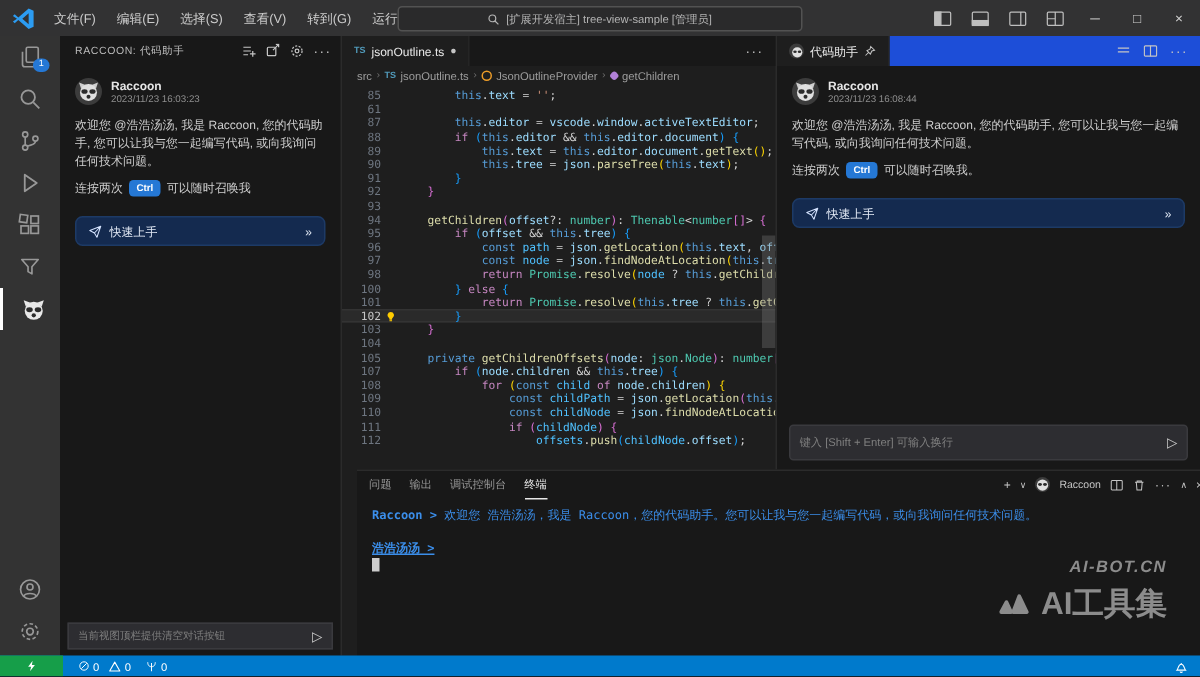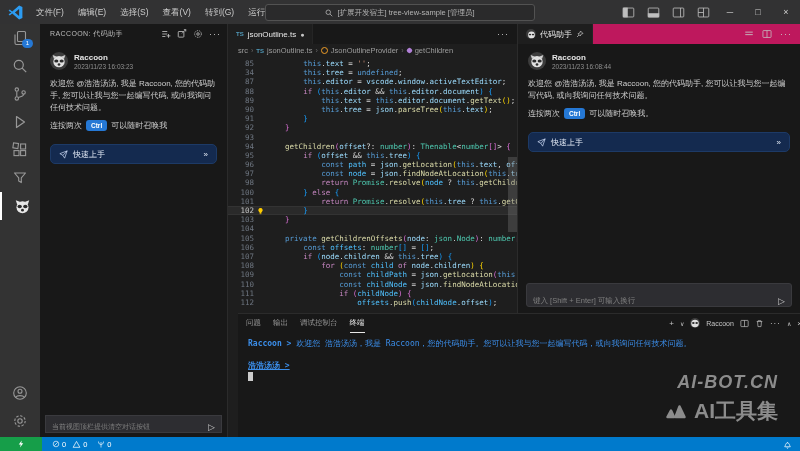--- a/index.html
+++ b/index.html
@@ -36,21 +36,21 @@
   .msg-author{font-size:8px;font-weight:bold;color:#e6e6e6;}
   .msg-time{font-size:6.5px;color:#8f8f8f;margin-top:1px;}
   .msg-text{font-size:8px;line-height:12px;color:#cfcfcf;margin-top:8px;}
   .msg-hint{font-size:8px;color:#cfcfcf;margin-top:6px;display:flex;gap:4px;}
   .key{background:#2578d5;color:#fff;font-size:6.5px;font-weight:bold;border-radius:3px;padding:1.5px 5px;}
   .quickstart{margin-top:13px;height:18px;background:#142a4f;border:1px solid #1d3a66;border-radius:5px;
       display:flex;align-items:center;padding:0 8px;gap:5px;cursor:pointer;}
   .quickstart span{font-size:8px;color:#e2e9f5;}
   .qs-chev{margin-left:auto;color:#b9c6dd;}
   .chat-input{position:absolute;left:5px;right:5px;bottom:4px;height:16px;background:#2d2d31;border:1px solid #3a3a3e;
-      display:flex;align-items:flex-end;padding:0 6px;gap:15px;}
+      display:flex;align-items:center;padding:0 6px;gap:15px;}
   .chat-input .ph{flex:1;font-size:7px;color:#7f7f7f;white-space:nowrap;overflow:hidden;}
   .send{color:#c8c8c8;font-size:9px;flex:none;}
   
   #editor{position:absolute;left:228px;top:24px;width:290px;height:289px;background:#1e1e1e;border-right:1px solid #2b2b2b;box-sizing:border-box;}
   .tabbar{height:20px;background:#181818;display:flex;align-items:center;}
   .tab{height:20px;background:#1e1e1e;border-right:1px solid #252525;display:flex;align-items:center;gap:4px;padding:0 8px;}
   .ts-badge{font-size:6px;font-weight:bold;color:#519aba;}
   .tab-name{font-size:8px;color:#e8e8e8;}
   .dirty{font-size:7px;color:#c5c5c5;}
   .tab-more{margin-left:auto;padding-right:8px;color:#c5c5c5;font-size:9px;letter-spacing:1px;}
@@ -65,40 +65,40 @@
   .gutter{width:26px;flex:none;text-align:right;color:#6e7681;}
   .deco{width:13px;flex:none;display:flex;align-items:center;justify-content:center;}
   .ctext{flex:1;white-space:pre;overflow:hidden;color:#d4d4d4;}
   .code-line.cur{background:rgba(120,120,120,.13);box-shadow:inset 0 1px 0 #333,inset 0 -1px 0 #333;}
   .code-line.cur .gutter{color:#c6c6c6;}
   .tk-k{color:#569cd6}.tk-c{color:#c586c0}.tk-v{color:#9cdcfe}.tk-cv{color:#4fc1ff}.tk-f{color:#dcdcaa}
   .tk-t{color:#4ec9b0}.tk-s{color:#ce9178}.tk-p{color:#d4d4d4}.tk-b1{color:#ffd700}.tk-b2{color:#da70d6}.tk-b3{color:#179fff}
   .scrollbar{position:absolute;right:0;top:100px;width:9px;height:75px;background:rgba(121,121,121,.35);}
   
   #rightpanel{position:absolute;left:518px;top:24px;width:282px;height:289px;background:#181818;}
-  .rp-tabs{height:20px;display:flex;align-items:center;background:#be185d;}
+  .rp-tabs{height:20px;display:flex;align-items:center;background:#1d4ed8;}
   .rp-tab{height:20px;display:flex;align-items:center;gap:4px;padding:0 8px;background:#1e1e1e;border-right:1px solid #252525;}
   .rp-tab span{font-size:8px;color:#e8e8e8;}
   .rp-acts{margin-left:auto;display:flex;gap:8px;align-items:center;padding-right:8px;color:#c5c5c5;}
   .pin{width:8px;height:8px;}
   
   #bottompanel{position:absolute;left:228px;top:313px;width:572px;height:124px;background:#181818;border-top:1px solid #2b2b2b;box-sizing:border-box;margin-left:10px;}
   .bp-head{height:18px;display:flex;align-items:center;padding:0 8px;}
   .panel-tab{font-size:7.5px;color:#969696;margin-right:12px;height:18px;line-height:18px;}
   .panel-tab.active{color:#e7e7e7;border-bottom:1px solid #e7e7e7;}
   .bp-acts{margin-left:auto;display:flex;align-items:center;gap:6px;color:#c5c5c5;font-size:8px;}
   .bp-acts .ravatar{width:10px;height:10px;border-radius:50%;background:#3c3c3c;overflow:hidden;display:flex;}
   .bp-acts .plabel{font-size:7px;color:#c5c5c5;}
   .term{padding:6px 10px;font-family:"DejaVu Sans Mono",monospace;font-size:8px;line-height:11px;}
   .tblue{color:#3b8eea;}
   .tprompt{color:#3b8eea;font-weight:bold;}
   .tuser{color:#3b8eea;font-weight:bold;text-decoration:underline;}
   .cursor{display:inline-block;width:5px;height:9px;background:#cccccc;vertical-align:middle;}
   .watermark{position:absolute;right:32px;top:58px;text-align:right;color:#8c8c8c;}
-  .wm1{font-size:18px;font-weight:bold;font-style:italic;letter-spacing:1px;}
+  .wm1{font-size:11px;font-weight:bold;font-style:italic;letter-spacing:1px;}
   .wm2{font-size:21px;font-weight:bold;display:flex;align-items:center;gap:6px;justify-content:flex-end;margin-top:4px;}
   
   #statusbar{position:absolute;left:0;top:437px;width:800px;height:14px;background:#007acc;display:flex;align-items:center;font-size:7.5px;color:#ffffff;}
   .remote{height:14px;width:42px;background:#169e49;display:flex;align-items:center;justify-content:center;flex:none;}
   .sb-item{display:flex;align-items:center;gap:2px;margin-left:10px;}
   .sb-right{margin-left:auto;margin-right:8px;display:flex;align-items:center;}
   svg{display:block;}
 </style>
 </head>
 <body>
@@ -299,23 +299,22 @@
         <span>getChildren</span>
       </div>
     <div id="code">
       <div class="scrollbar"></div>
     <div class="code-line">
           <span class="gutter">85</span>
           <span class="deco"></span>
           <span class="ctext">        <span class="tk-k">this</span><span class="tk-p">.</span><span class="tk-v">text</span><span class="tk-p"> = </span><span class="tk-s">''</span><span class="tk-p">;</span></span>
         </div>
         <div class="code-line">
-          <span class="gutter">34</span>
-          <span class="deco"></span>
-          <span class="ctext">        <span class="tk-k">this</span><span class="tk-p">.</span><span class="tk-v">tree</span><span class="tk-p"> = </span><span class="tk-k">undefined</span><span class="tk-p">;</span></span>
+          <span class="gutter">61</span>
+          <span class="deco"></span>
         </div>
         <div class="code-line">
           <span class="gutter">87</span>
           <span class="deco"></span>
           <span class="ctext">        <span class="tk-k">this</span><span class="tk-p">.</span><span class="tk-v">editor</span><span class="tk-p"> = </span><span class="tk-v">vscode</span><span class="tk-p">.</span><span class="tk-v">window</span><span class="tk-p">.</span><span class="tk-v">activeTextEditor</span><span class="tk-p">;</span></span>
         </div>
         <div class="code-line">
           <span class="gutter">88</span>
           <span class="deco"></span>
           <span class="ctext">        <span class="tk-c">if</span><span class="tk-p"> </span><span class="tk-b3">(</span><span class="tk-k">this</span><span class="tk-p">.</span><span class="tk-v">editor</span><span class="tk-p"> &amp;&amp; </span><span class="tk-k">this</span><span class="tk-p">.</span><span class="tk-v">editor</span><span class="tk-p">.</span><span class="tk-v">document</span><span class="tk-b3">)</span><span class="tk-p"> </span><span class="tk-b3">{</span></span>
@@ -397,25 +396,20 @@
         </div>
         <div class="code-line">
           <span class="gutter">104</span>
           <span class="deco"></span>
           <span class="ctext"></span>
         </div>
         <div class="code-line">
           <span class="gutter">105</span>
           <span class="deco"></span>
           <span class="ctext">    <span class="tk-k">private</span><span class="tk-p"> </span><span class="tk-f">getChildrenOffsets</span><span class="tk-b2">(</span><span class="tk-v">node</span><span class="tk-p">: </span><span class="tk-t">json</span><span class="tk-p">.</span><span class="tk-t">Node</span><span class="tk-b2">)</span><span class="tk-p">: </span><span class="tk-t">number</span><span class="tk-b2">[]</span></span>
-        </div>
-        <div class="code-line">
-          <span class="gutter">106</span>
-          <span class="deco"></span>
-          <span class="ctext">        <span class="tk-k">const</span><span class="tk-p"> </span><span class="tk-cv">offsets</span><span class="tk-p">: </span><span class="tk-t">number</span><span class="tk-b3">[]</span><span class="tk-p"> = </span><span class="tk-b3">[]</span><span class="tk-p">;</span></span>
         </div>
         <div class="code-line">
           <span class="gutter">107</span>
           <span class="deco"></span>
           <span class="ctext">        <span class="tk-c">if</span><span class="tk-p"> </span><span class="tk-b3">(</span><span class="tk-v">node</span><span class="tk-p">.</span><span class="tk-v">children</span><span class="tk-p"> &amp;&amp; </span><span class="tk-k">this</span><span class="tk-p">.</span><span class="tk-v">tree</span><span class="tk-b3">)</span><span class="tk-p"> </span><span class="tk-b3">{</span></span>
         </div>
         <div class="code-line">
           <span class="gutter">108</span>
           <span class="deco"></span>
           <span class="ctext">            <span class="tk-c">for</span><span class="tk-p"> </span><span class="tk-b1">(</span><span class="tk-k">const</span><span class="tk-p"> </span><span class="tk-cv">child</span><span class="tk-p"> </span><span class="tk-c">of</span><span class="tk-p"> </span><span class="tk-v">node</span><span class="tk-p">.</span><span class="tk-v">children</span><span class="tk-b1">)</span><span class="tk-p"> </span><span class="tk-b1">{</span></span>

